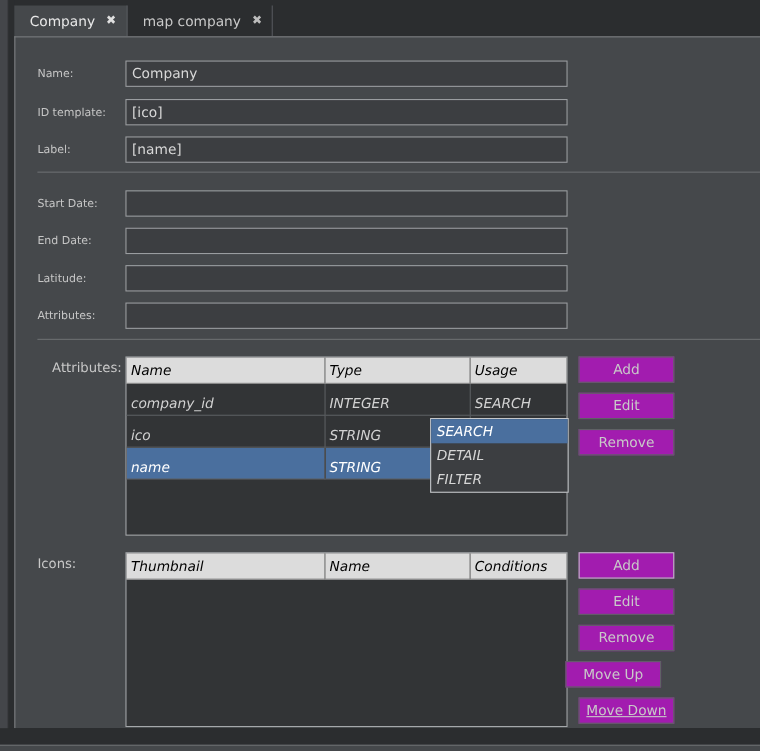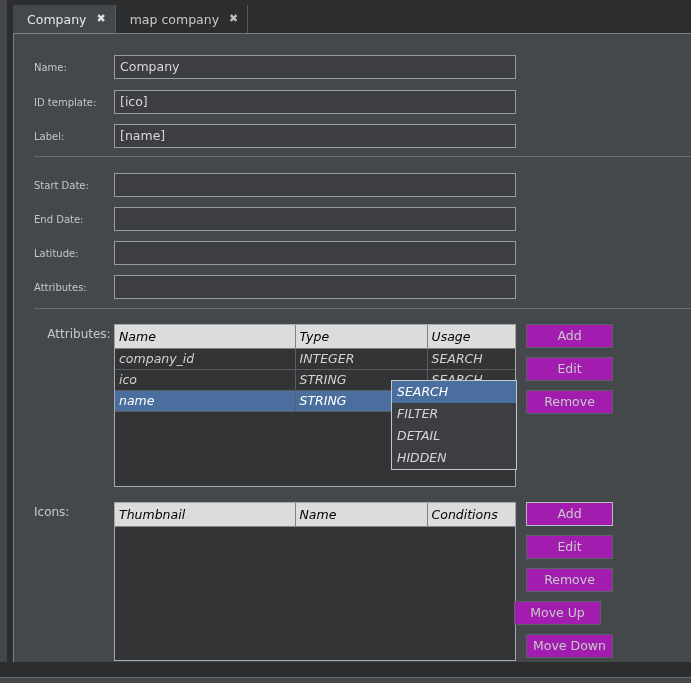--- a/index.html
+++ b/index.html
@@ -158,21 +158,21 @@
     text-align: left;
     padding: 2px 0 3px 4px;
     height: 18px;
     border-right: 1px solid #828282;
     border-bottom: 1px solid #828282;
     font-size: 12.5px;
   }
   table.grid th:last-child { border-right: none; }
   table.grid td {
     color: #d2d2d2;
-    padding: 1px 0 2px 4px;
+    padding: 9px 0 2px 4px;
     height: 17px;
     border-right: 1px solid #5b5e61;
     border-bottom: 1px solid #5b5e61;
     white-space: nowrap;
     overflow: hidden;
     font-size: 12.5px;
   }
   table.grid td:last-child { border-right: none; }
   table.grid tr.selected td {
     background: #4a6f9e;
@@ -367,23 +367,22 @@
                     </svg>
                 </span>
               </div>
             </td>
           </tr>
         </tbody>
       </table>
 
       <div class="dropdown" style="left:276px; top:55px; width:126px;">
         <div class="opt sel">SEARCH</div>
+        <div class="opt">DETAIL</div>
         <div class="opt">FILTER</div>
-        <div class="opt">DETAIL</div>
-        <div class="opt">HIDDEN</div>
       </div>
     </div>
 
     <div class="btn" style="left:512px; top:290px;">Add</div>
     <div class="btn" style="left:512px; top:323px;">Edit</div>
     <div class="btn" style="left:512px; top:356px;">Remove</div>
 
     <div class="lbl" style="position:absolute; left:20px; top:471px; width:90px;">Icons:</div>
 
     <div class="tablewrap" style="left:100px; top:468px; width:402px; height:159px;">
@@ -401,20 +400,20 @@
           </tr>
         </thead>
         <tbody></tbody>
       </table>
     </div>
 
     <div class="btn focused" style="left:512px; top:468px;">Add</div>
     <div class="btn" style="left:512px; top:501px;">Edit</div>
     <div class="btn" style="left:512px; top:534px;">Remove</div>
     <div class="btn" style="left:500px; top:567px;">Move Up</div>
-    <div class="btn" style="left:512px; top:600px;">Move Down</div>
+    <div class="btn" style="left:512px; top:600px;text-decoration:underline;">Move Down</div>
 
   </div>
 
   <div class="bottom-dark"></div>
   <div class="bottom-light"></div>
 
 </div>
 
 </body></html>

